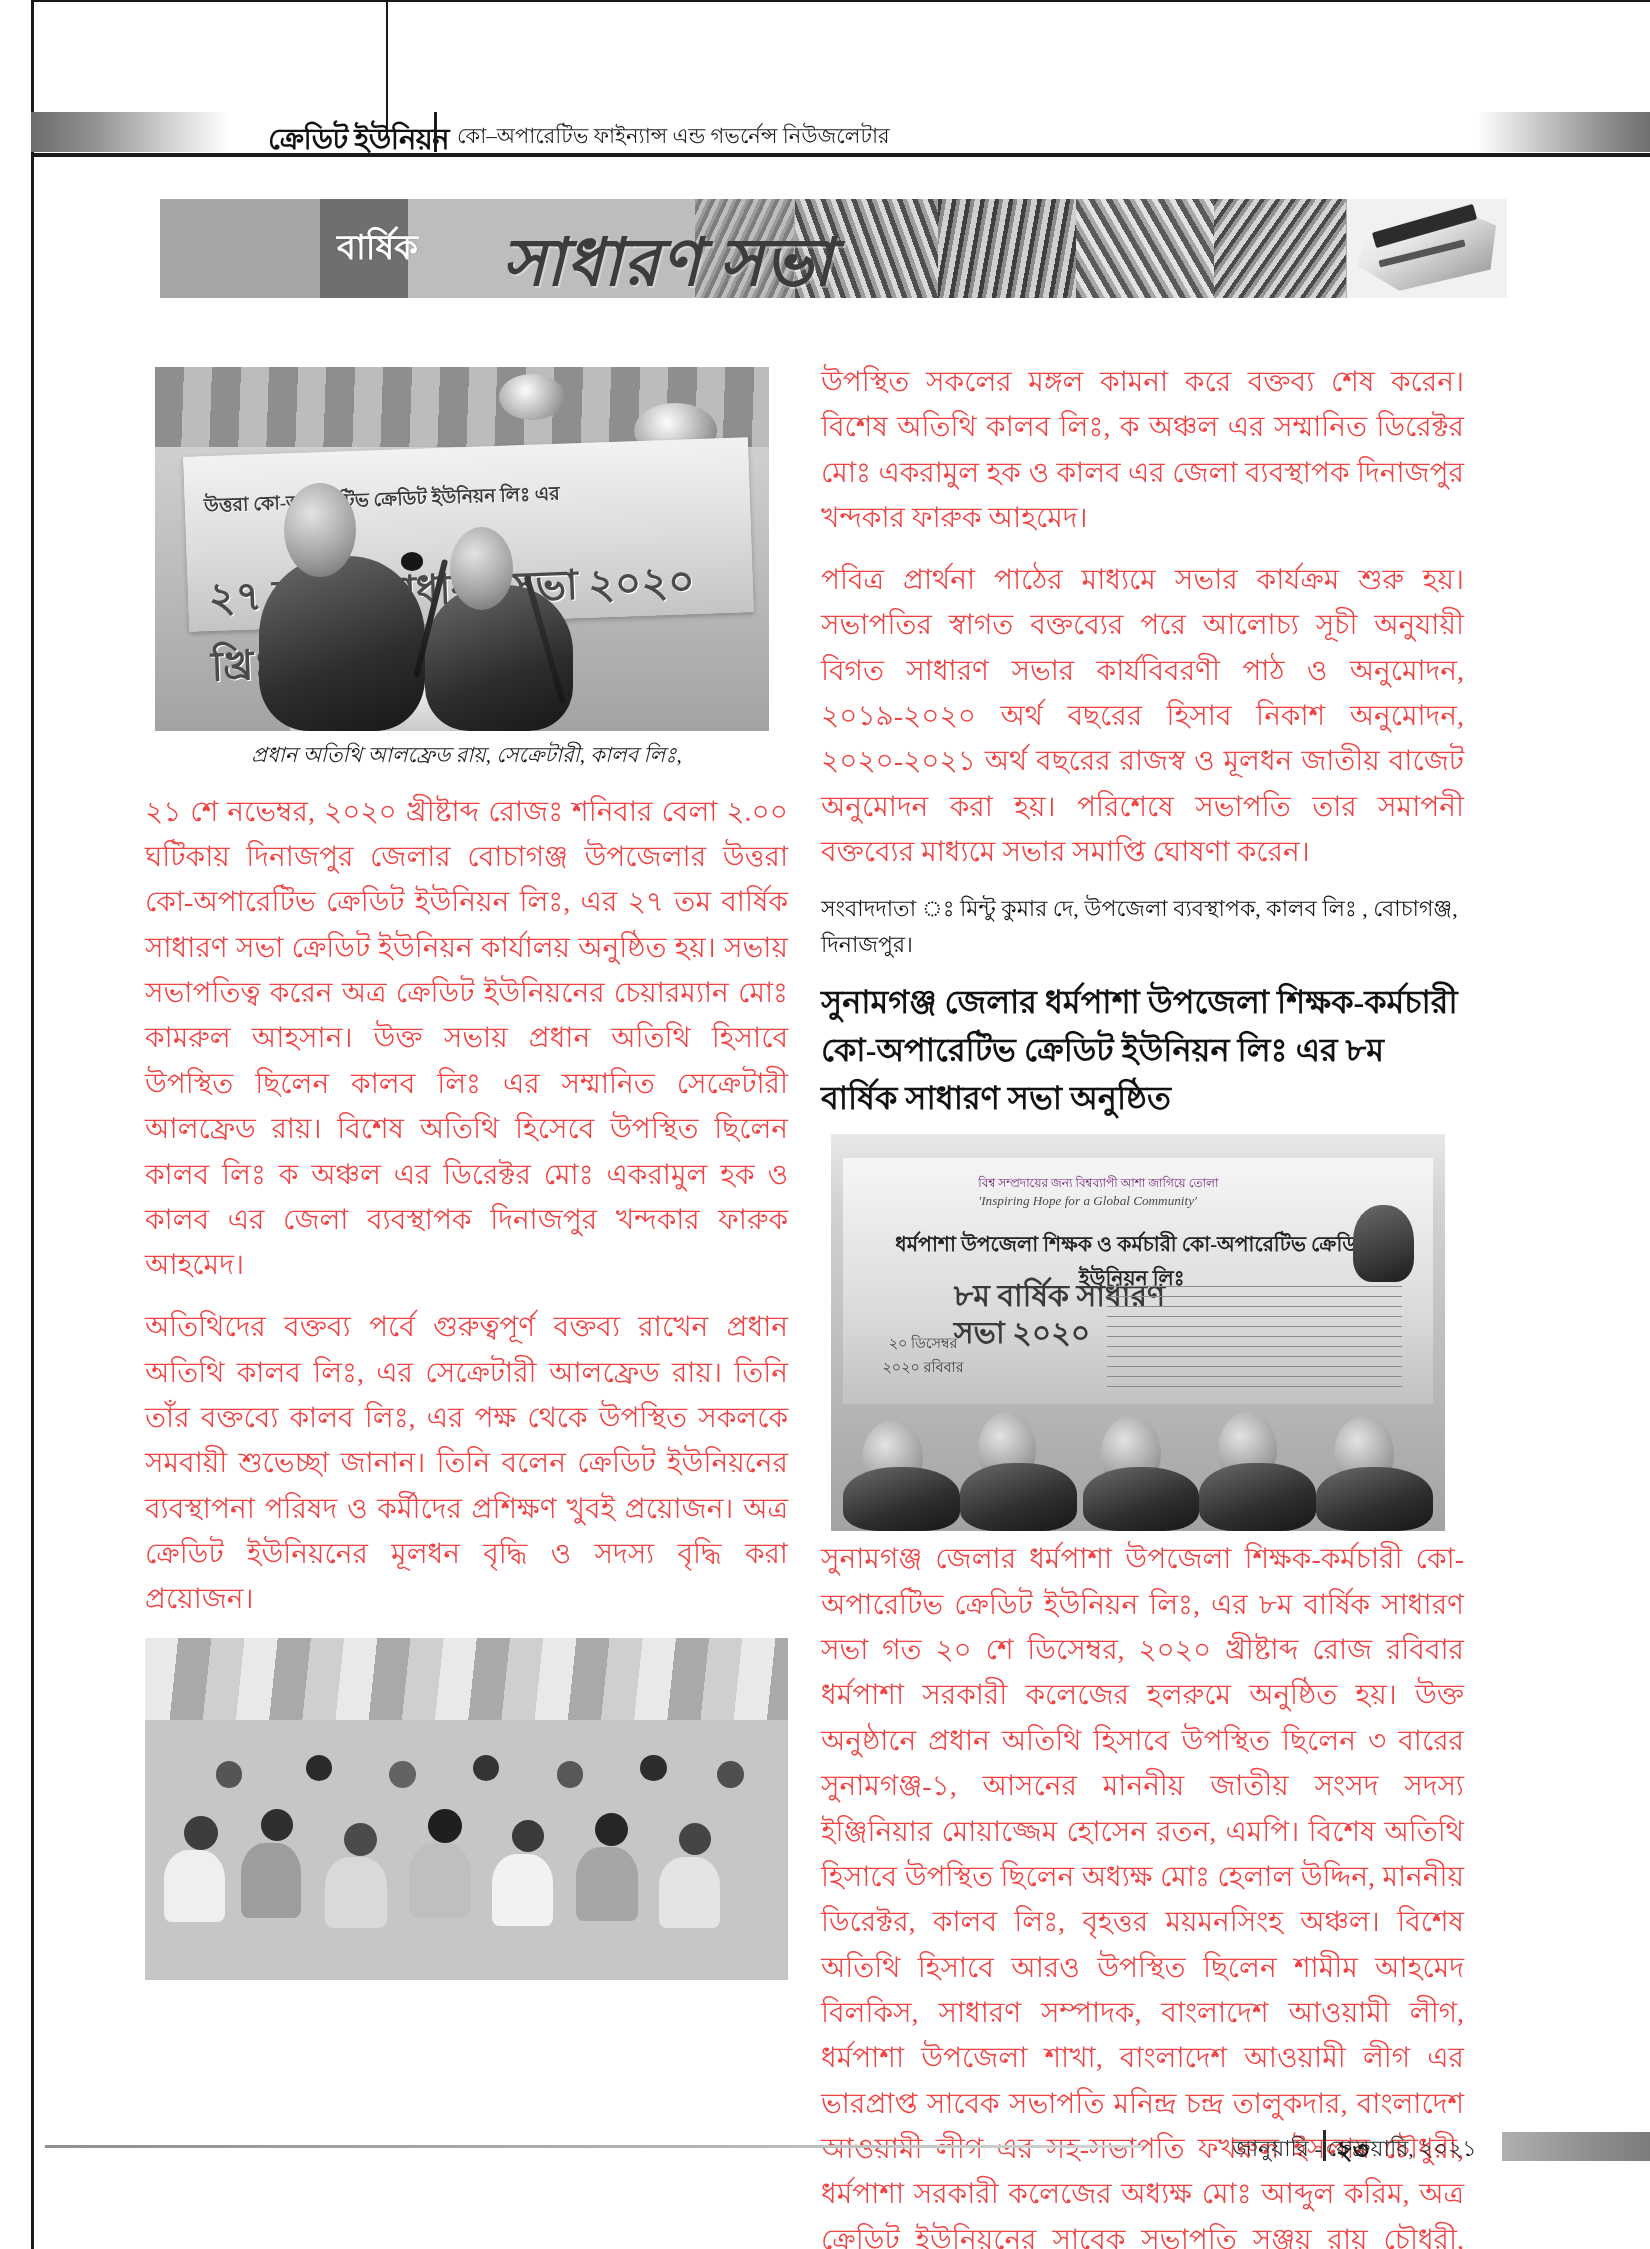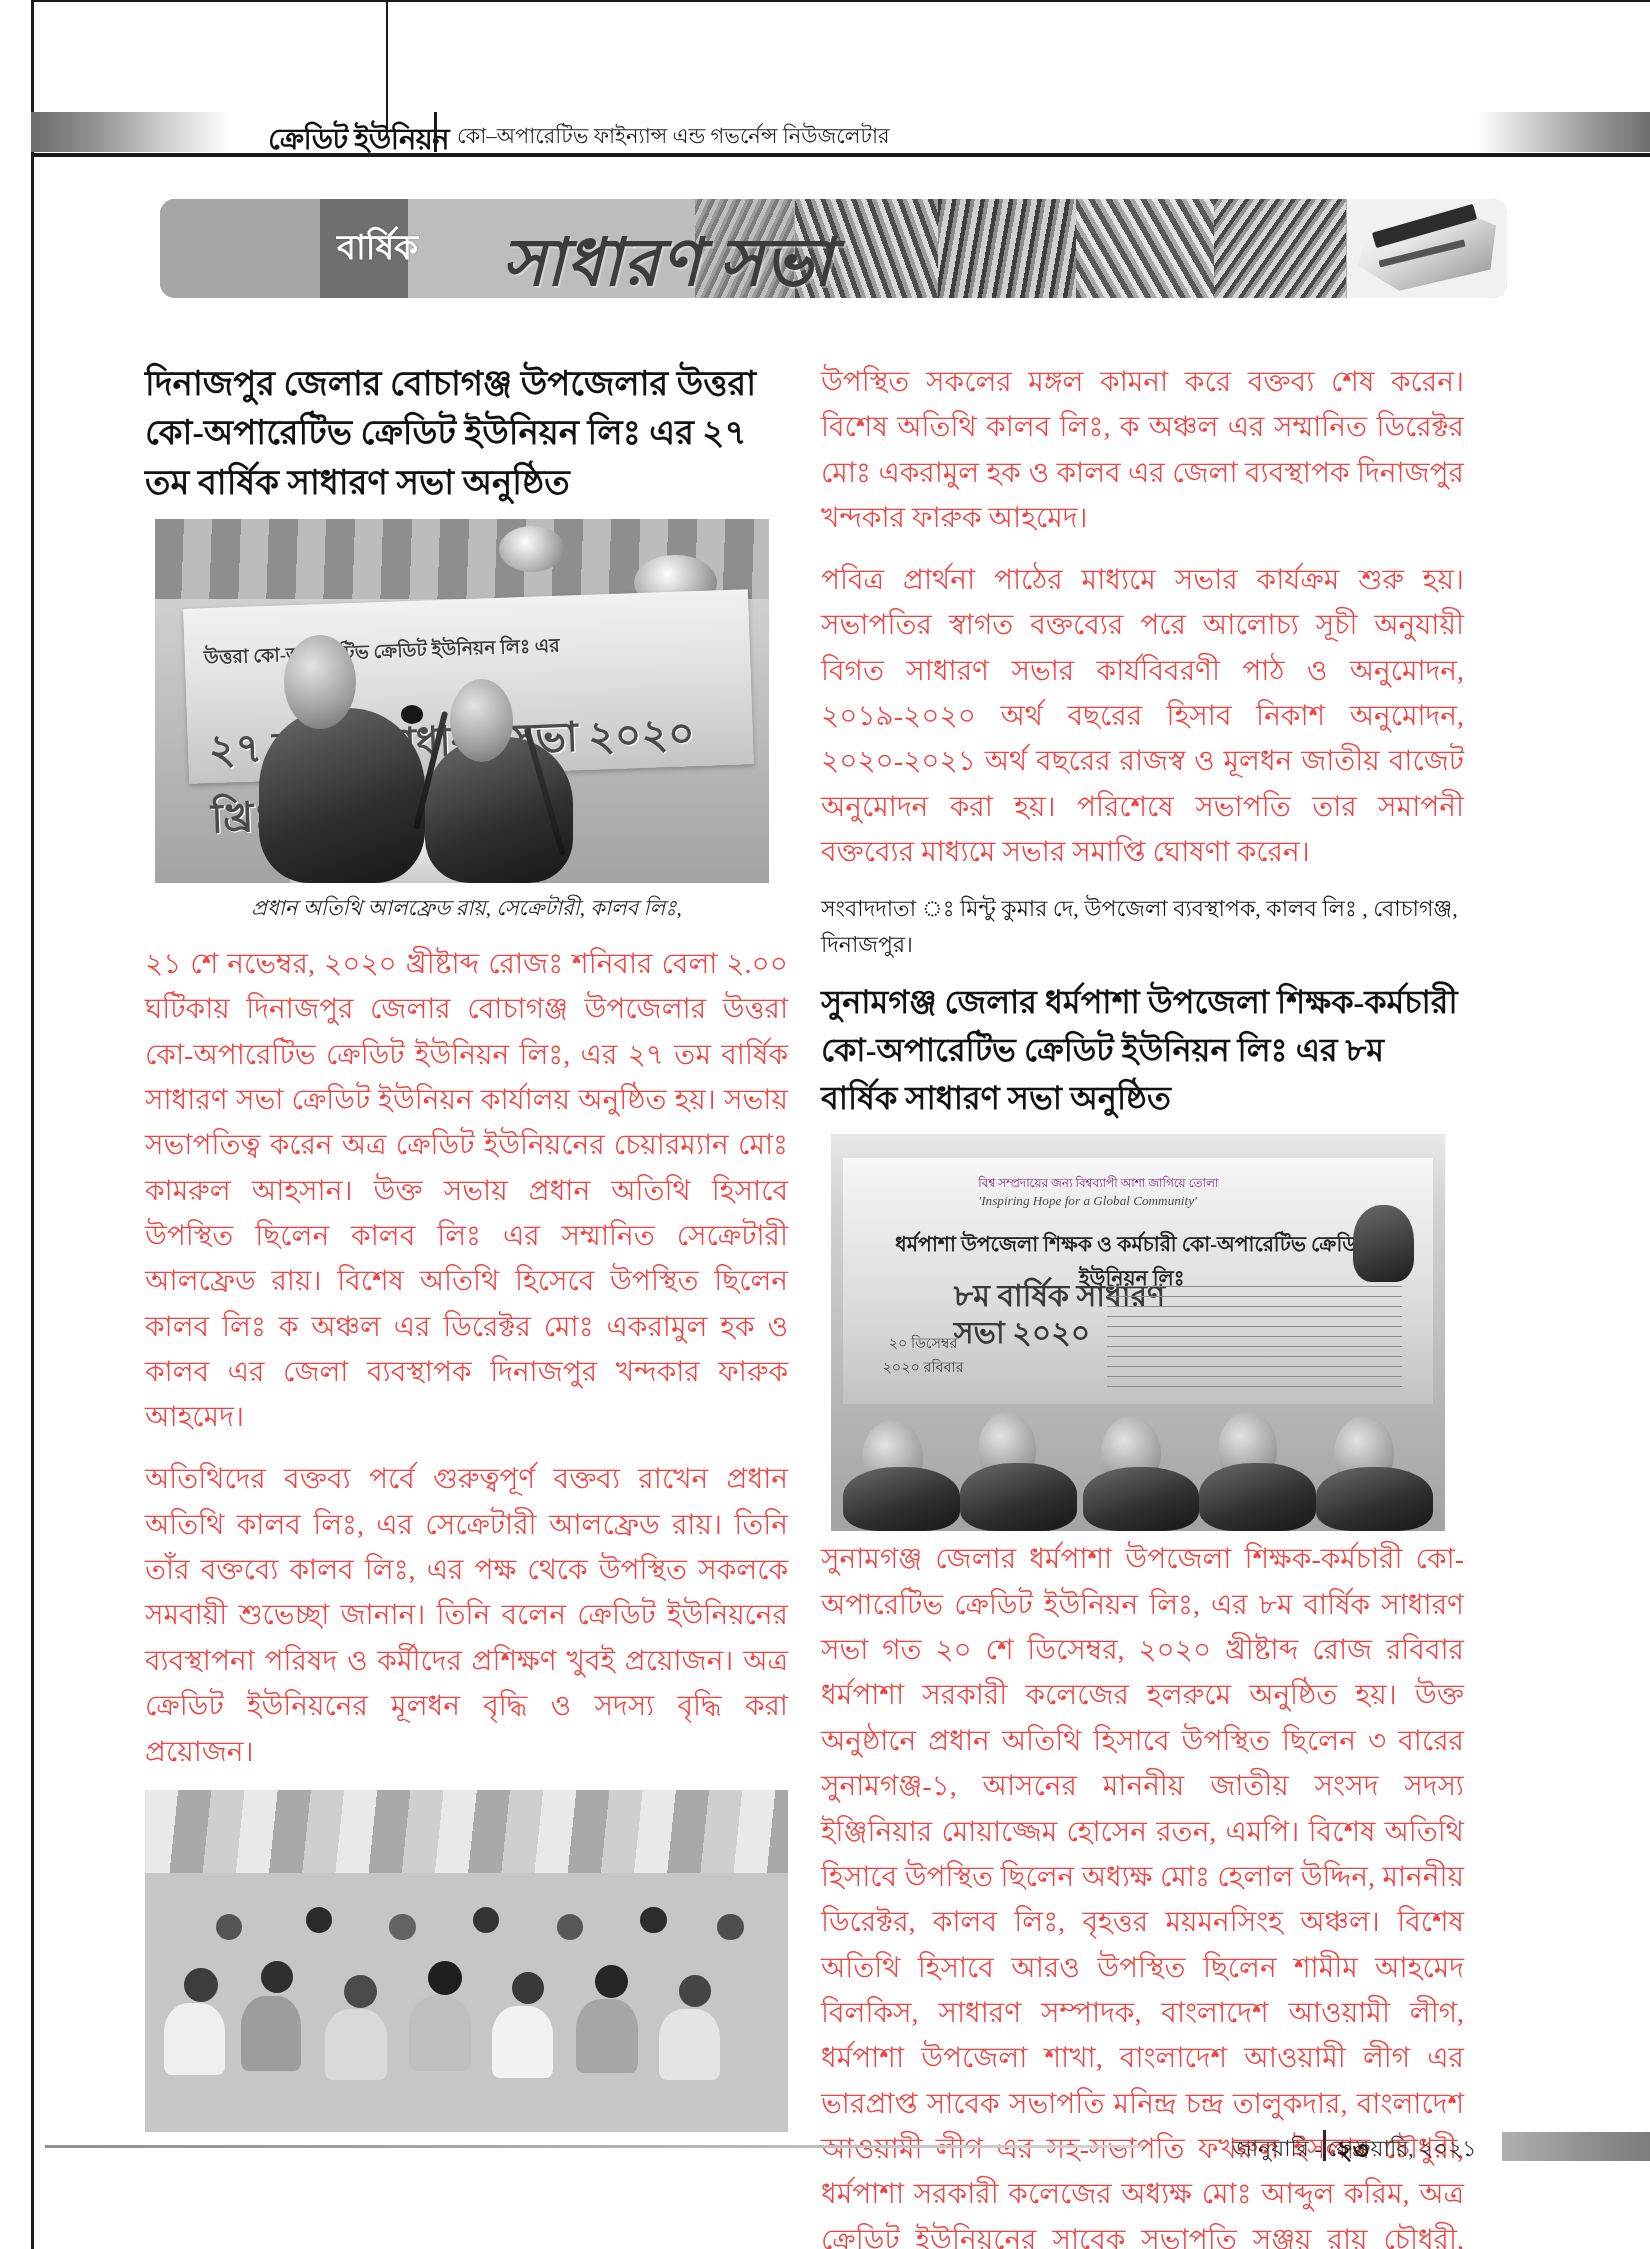--- a/index.html
+++ b/index.html
@@ -22,21 +22,21 @@
     background:linear-gradient(90deg,#6d6d6d 0%,#8f8f8f 30%,#cfcfcf 68%,#ffffff 100%);}
   .mh-grad-r{position:absolute;left:1446px;top:3.3px;width:173px;height:40px;
     background:linear-gradient(90deg,#ffffff 0%,#c9c9c9 35%,#8d8d8d 75%,#6f6f6f 100%);}
   .mh-logo{position:absolute;left:237px;top:6.6px;font-size:29px;font-weight:bold;
     letter-spacing:-0.6px;color:#111;font-family:"Liberation Serif",serif;white-space:nowrap;}
   .mh-div{position:absolute;left:403px;top:3.3px;width:2.8px;height:40px;background:#1a1a1a;}
   .mh-sub{position:absolute;left:426px;top:11px;font-size:21px;color:#1d1d1d;white-space:nowrap;}
 
   
   .banner{position:absolute;left:160px;top:199px;width:1347px;height:99px;overflow:hidden;
-    background:#adadad;border-radius:15px;}
+    background:#adadad;}
   .bn-seg{position:absolute;top:0;height:99px;}
   .bn-s1{left:0;width:160px;background:#a6a6a6;}
   .bn-s2{left:160px;width:88px;background:#6f6f6f;}
   .bn-s3{left:248px;width:287px;background:#bdbdbd;}
   .bn-s4{left:535px;width:99px;
     background:repeating-linear-gradient(115deg,#9a9a9a 0 3.3px,#7d7d7d 3.3px 7.2px,#bdbdbd 7.2px 11.6px);}
   .bn-s5{left:635px;width:144px;
     background:repeating-linear-gradient(70deg,#4e4e4e 0 5px,#9d9d9d 5px 9.4px,#d8d8d8 9.4px 14.4px);}
   .bn-s6{left:778px;width:138px;
     background:repeating-linear-gradient(100deg,#3f3f3f 0 4.4px,#8b8b8b 4.4px 8.3px,#cfcfcf 8.3px 14px);}
@@ -148,21 +148,20 @@
     <div class="bn-seg bn-s9"></div>
     <div class="bn-pen"></div>
     <div class="bn-pen2"></div>
     <div class="bn-pen3"></div>
     <div class="bn-barshik">বার্ষিক</div>
     <div class="bn-title">সাধারণ সভা</div>
   </div>
 
   <div class="col col-l">
 
-    <h1 class="hl">দিনাজপুর জেলার বোচাগঞ্জ উপজেলার উত্তরা কো-অপারেটিভ ক্রেডিট ইউনিয়ন লিঃ এর ২৭ তম বার্ষিক সাধারণ সভা অনুষ্ঠিত</h1>
 
     <div class="photo ph1">
       <div class="ph-wall"></div>
       <div class="ph-drape"></div>
       <div class="ph-lamp" style="left:56%;top:2%;"></div>
       <div class="ph-lamp" style="left:78%;top:10%;width:83px;height:55px;"></div>
       <div class="ph-banner"></div>
       <div class="ph-bntext">উত্তরা কো-অপারেটিভ ক্রেডিট ইউনিয়ন লিঃ এর</div>
       <div class="ph-bn-big">২৭ তম ... সাধারণ সভা ২০২০ খ্রিঃ</div>
       <div class="ph-podium"></div>

